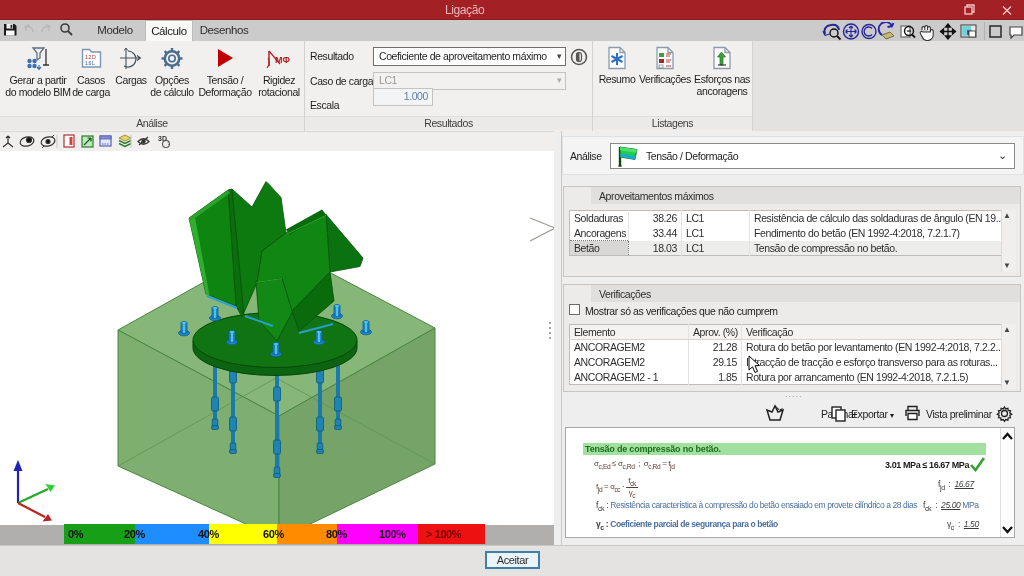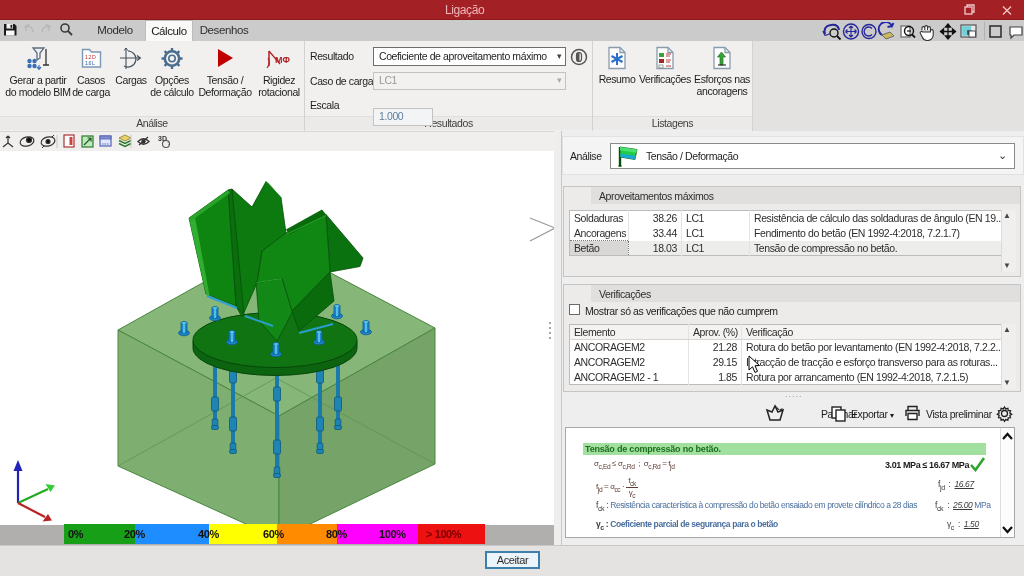--- a/index.html
+++ b/index.html
@@ -234,21 +234,21 @@
 <div class="abs rfield" style="left:373px;top:47px;width:193px;height:19px;line-height:17px;white-space:nowrap;">Coeficiente de aproveitamento máximo<span style="position:absolute;right:4px;top:0;color:#444;font-size:9px;">▾</span></div>
 <svg class="abs" style="left:569px;top:47px;" width="20" height="20" viewBox="0 0 20 20">
  <circle cx="10" cy="10" r="7.5" fill="none" stroke="#555" stroke-width="1.5"></circle>
  <rect x="7.5" y="5.5" width="5" height="9" rx="2.5" fill="none" stroke="#555" stroke-width="1.2"></rect>
  <path d="M10 5.5 v9" stroke="#555" stroke-width="1"></path>
  <rect x="7.5" y="5.5" width="2.5" height="9" rx="1" fill="#555"></rect>
 </svg>
 <div class="abs rlabel" style="left:310px;top:75px;">Caso de carga</div>
 <div class="abs rfield" style="left:373px;top:72px;width:193px;height:18px;background:#f2f1f0;border-color:#c4c3c2;color:#9a9998;">LC1<span style="position:absolute;right:4px;top:0;color:#aaa;font-size:9px;">▾</span></div>
 <div class="abs rlabel" style="left:310px;top:99px;">Escala</div>
-<div class="abs rfield" style="left:373px;top:108px;width:60px;height:18px;background:#f2f4f6;border-color:#c4c3c2;color:#5d7fa0;padding-right:17px;">1.000</div>
+<div class="abs rfield" style="left:373px;top:88px;width:60px;height:18px;background:#f2f4f6;border-color:#c4c3c2;color:#5d7fa0;text-align:right;padding-right:4px;">1.000</div>
 
 <div class="abs rbtn" style="left:592px;top:43px;width:50px;">
  <svg class="ric" width="22" height="26" viewBox="0 0 22 26">
   <path d="M3 2.5 h11 l5 5 v16 h-16 z" fill="#fdfdfd" stroke="#8a9cac" stroke-width="1.3"></path>
   <path d="M14 2.5 v5 h5" fill="none" stroke="#8a9cac" stroke-width="1.3"></path>
   <g stroke="#2a70c8" stroke-width="2">
         <path d="M11 8 v12 M5.5 11 l11 6 M16.5 11 l-11 6"></path>
       </g>
  </svg>
  Resumo
@@ -559,21 +559,21 @@
 <div class="abs" style="left:583px;top:443px;width:403px;height:12px;background:#a2e0a0;"></div>
 <div class="abs" style="left:585px;top:444px;font-size:9px;color:#1d6e1d;font-weight:bold;letter-spacing:-0.2px;">Tensão de compressão no betão.</div>
 <div class="abs" style="left:594px;top:459px;font-size:8px;color:#5e3c36;">σ<sub>c,Ed</sub> ≤ σ<sub>c,Rd</sub> &nbsp;;&nbsp; σ<sub>c,Rd</sub> = f<sub>jd</sub></div>
 <div class="abs" style="left:885px;top:460px;font-size:9px;color:#1a1a1a;font-weight:bold;letter-spacing:-0.4px;">3.01 MPa ≤ 16.67 MPa</div>
 <svg class="abs" style="left:969px;top:456px;" width="17" height="17" viewBox="0 0 17 17">
  <path d="M2 9 l4.5 5 L15 2" fill="none" stroke="#2ea32e" stroke-width="2.6"></path>
 </svg>
 <div class="abs" style="left:596px;top:476px;font-size:8px;color:#5e3c36;">f<sub>jd</sub> = α<sub>cc</sub> · <span style="display:inline-block;text-align:center;vertical-align:middle;"><span style="display:block;border-bottom:1px solid #5e3c36;padding:0 2px;">f<sub>ck</sub></span><span style="display:block;padding:0 2px;">γ<sub>c</sub></span></span></div>
 <div class="abs" style="left:938px;top:479px;font-size:8.5px;color:#3a3a3a;">f<sub>jd</sub> &nbsp;:&nbsp; <i style="text-decoration:underline;">16.67</i></div>
 <div class="abs" style="left:596px;top:500px;font-size:8.5px;color:#4a6f9e;"><span style="color:#3a3a3a;">f<sub>ck</sub> :</span> Resistência característica à compressão do betão ensaiado em provete cilíndrico a 28 dias</div>
-<div class="abs" style="left:923px;top:500px;font-size:8.5px;color:#4a6f9e;margin-left:12px;"><span style="color:#3a3a3a;">f<sub>ck</sub> &nbsp;:&nbsp;</span> <i style="text-decoration:underline;color:#3a3a3a;">25.00</i> MPa</div>
+<div class="abs" style="left:923px;top:500px;font-size:8.5px;color:#4a6f9e;"><span style="color:#3a3a3a;">f<sub>ck</sub> &nbsp;:&nbsp;</span> <i style="text-decoration:underline;color:#3a3a3a;">25.00</i> MPa</div>
 <div class="abs" style="left:596px;top:519px;font-size:8.5px;color:#4a6f9e;font-weight:bold;"><span style="color:#3a3a3a;">γ<sub>c</sub> :</span> Coeficiente parcial de segurança para o betão</div>
 <div class="abs" style="left:947px;top:519px;font-size:8.5px;color:#4a6f9e;"><span style="color:#3a3a3a;">γ<sub>c</sub> &nbsp;:&nbsp;</span> <i style="text-decoration:underline;color:#3a3a3a;">1.50</i></div>
 <div class="abs" style="left:1000px;top:428px;width:14px;height:109px;background:#fdfdfd;border-left:1px solid #ddd;"></div>
 <svg class="abs" style="left:1001px;top:431px;" width="13" height="11" viewBox="0 0 13 11">
     <path d="M2 8 l4.5 -5 L11 8" fill="none" stroke="#111" stroke-width="2.2"></path>
   </svg>
 <svg class="abs" style="left:1001px;top:524px;" width="13" height="11" viewBox="0 0 13 11">
     <path d="M2 3 l4.5 5 L11 3" fill="none" stroke="#111" stroke-width="2.2"></path>
   </svg>
 

